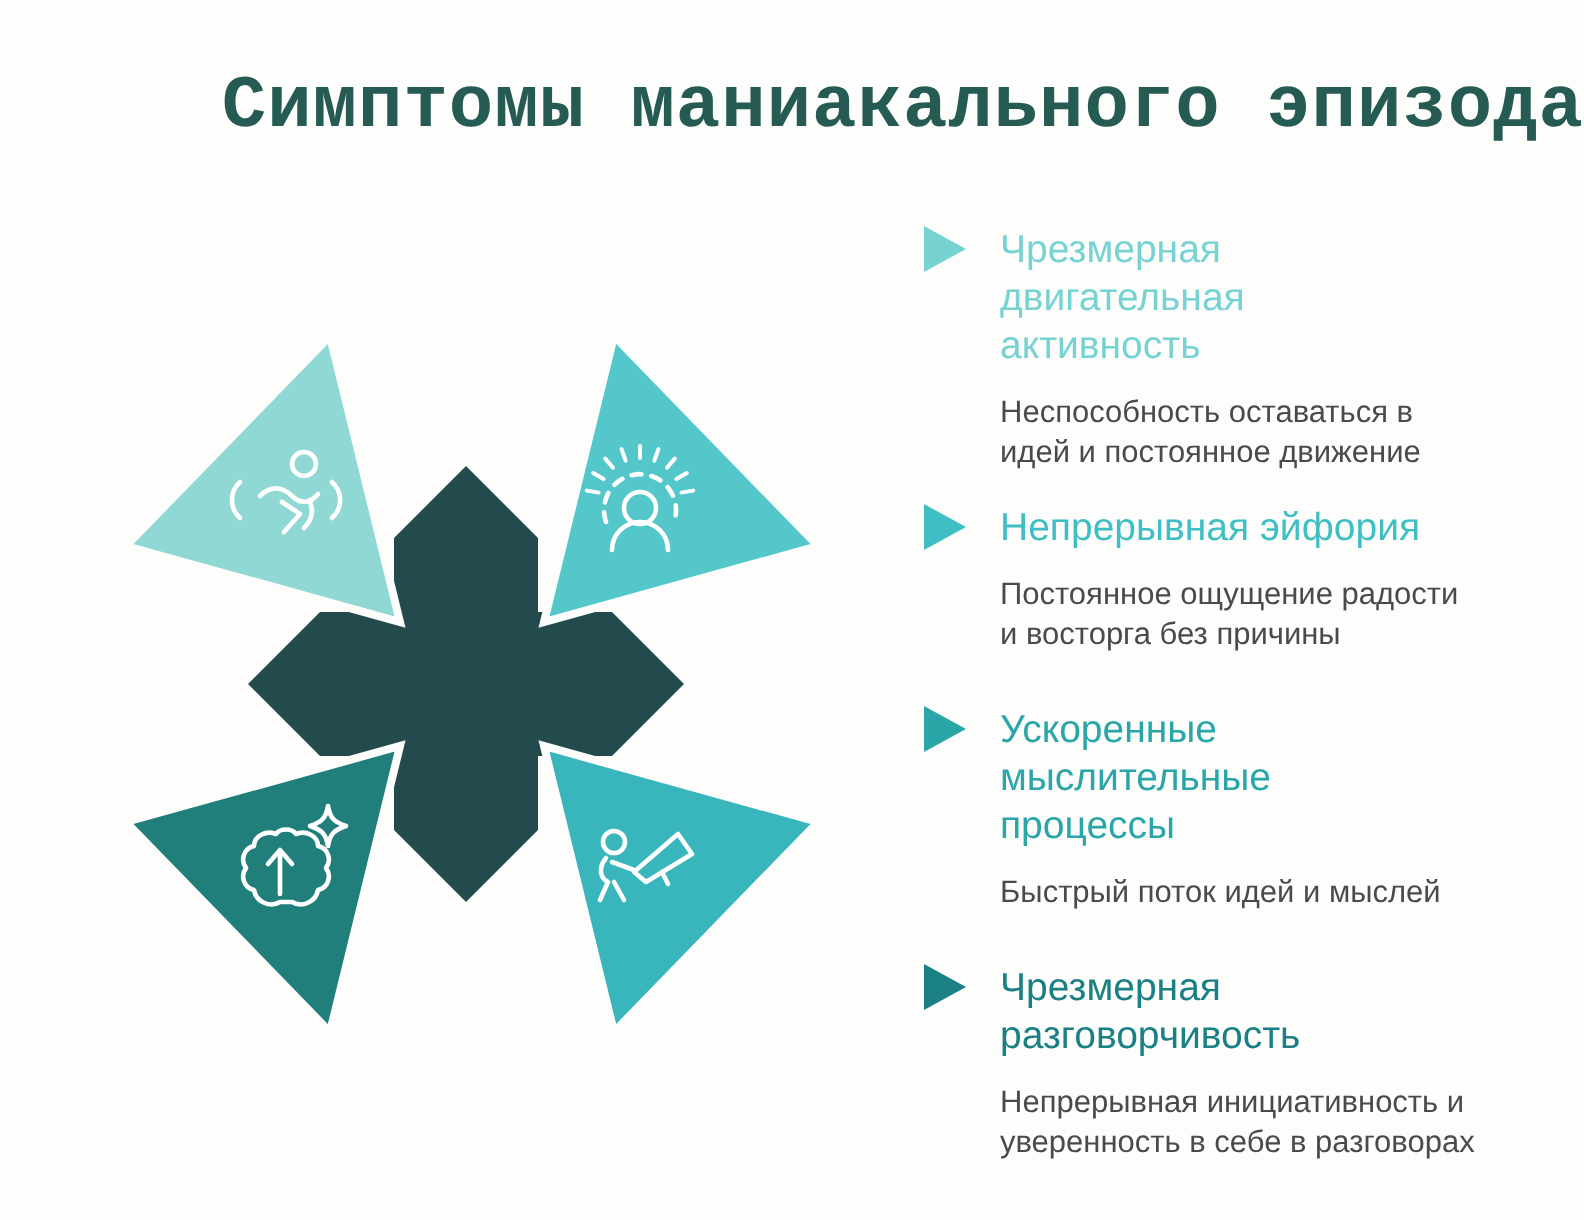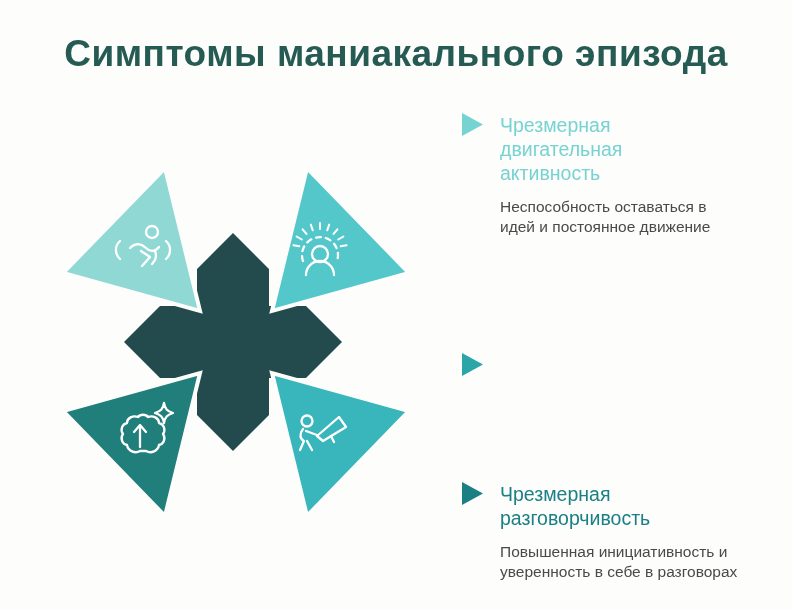--- a/index.html
+++ b/index.html
@@ -5,23 +5,24 @@
   html,body{margin:0;padding:0;}
   body{
     width:792px;height:610px;
     font-family:"Liberation Sans",sans-serif;
     position:relative;overflow:hidden;
     background:#FDFDFC;
   }
   .canvas{position:absolute;inset:0;}
   .title{
     position:absolute;top:33px;left:0;right:0;
-    text-align:center;
+    text-align:right;
     font-size:37px;font-weight:bold;letter-spacing:.5px;
     margin:0;
+    font-family:Liberation Mono, monospace;
   }
   .diagram{position:absolute;left:40px;top:150px;width:372px;height:400px;}
   .diagram polygon.petal{stroke:#FDFDFC;stroke-width:4;}
   .icon-stroke{fill:none;stroke:#fff;stroke-width:2.3;stroke-linecap:round;stroke-linejoin:round;}
   .symptom{
     position:absolute;left:462px;
     display:flex;align-items:flex-start;
   }
   .bullet{
     display:block;width:21px;height:23px;flex:0 0 21px;
@@ -96,28 +97,42 @@
     <span class="bullet" style="background: rgb(118, 211, 210);"></span>
     <div class="sym-text">
       <div class="sym-heading" style="color: rgb(118, 211, 210);">Чрезмерная
 двигательная
 активность</div>
       <div class="sym-desc">Неспособность оставаться в
 идей и постоянное движение</div>
     </div>
   </div>
 
+  <div class="symptom pos-1">
+    <span class="bullet" style="background: rgb(63, 191, 196);"></span>
+    <div class="sym-text">
+      <div class="sym-heading" style="color: rgb(63, 191, 196);">Непрерывная эйфория</div>
+      <div class="sym-desc">Постоянное ощущение радости
+и восторга без причины</div>
+    </div>
+  </div>
 
   <div class="symptom pos-2">
     <span class="bullet" style="background: rgb(42, 165, 168);"></span>
+    <div class="sym-text">
+      <div class="sym-heading" style="color: rgb(42, 165, 168);">Ускоренные
+мыслительные
+процессы</div>
+      <div class="sym-desc">Быстрый поток идей и мыслей</div>
+    </div>
   </div>
 
   <div class="symptom pos-3">
     <span class="bullet" style="background: rgb(27, 128, 132);"></span>
     <div class="sym-text">
       <div class="sym-heading" style="color: rgb(27, 128, 132);">Чрезмерная
 разговорчивость</div>
-      <div class="sym-desc">Повышенная инициативность и
+      <div class="sym-desc">Непрерывная инициативность и
 уверенность в себе в разговорах</div>
     </div>
   </div>
 
 </div>
 
 </body></html>

